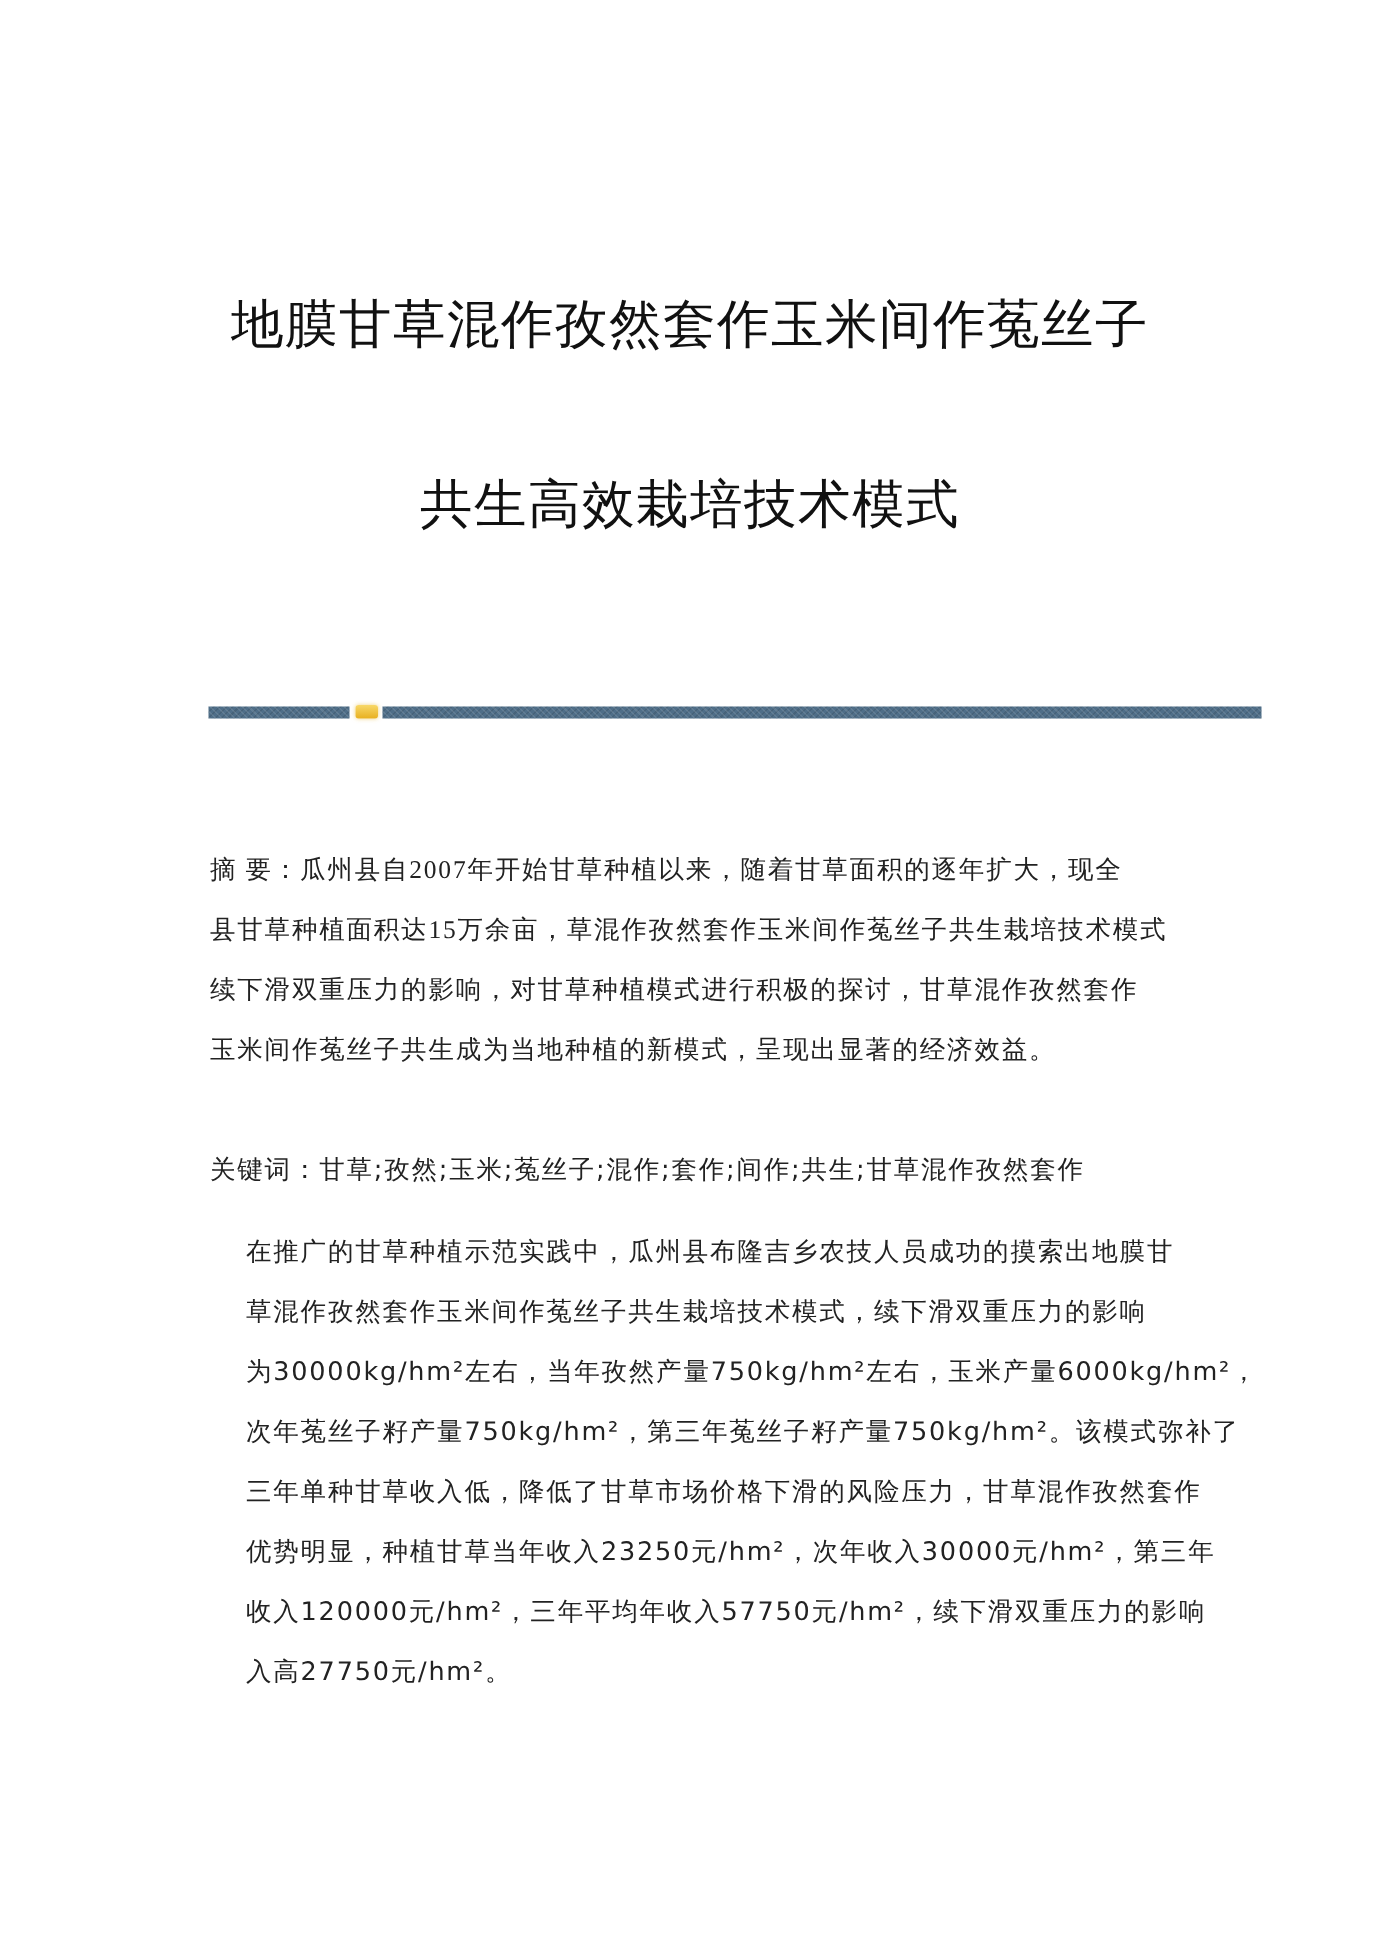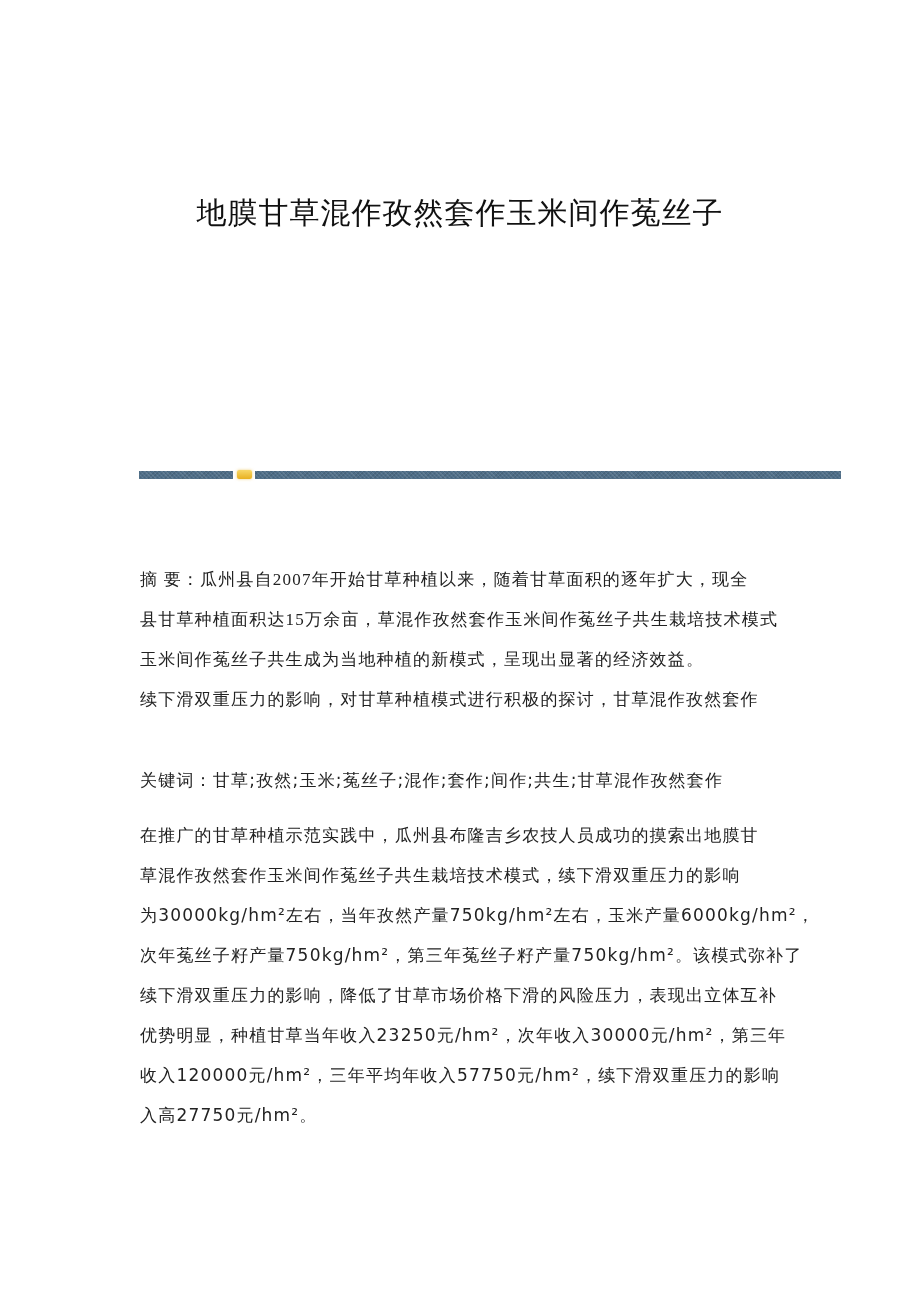--- a/index.html
+++ b/index.html
@@ -21,21 +21,21 @@
     width: 920px;
     height: 1302px;
     background: #ffffff;
   }
   .title-line {
     position: absolute;
     left: 0;
     width: 920px;
     text-align: center;
     font-family: "DejaVu Sans", "Liberation Sans", sans-serif;
-    font-size: 30px;
+    font-size: 35px;
     font-weight: normal;
     color: #111;
     letter-spacing: 1px;
     white-space: nowrap;
   }
   .title-line.l1 { top: 193px; }
   .title-line.l2 { top: 313px; }
 
   .divider {
     position: absolute;
@@ -76,50 +76,51 @@
     letter-spacing: 1.2px;
     margin: 0;
   }
   .para .line {
     display: block;
     white-space: nowrap;
     height: 40px;
   }
   .abstract { top: 560px; font-family: Liberation Serif, serif; }
   .keywords { top: 760px; }
-  .body-text { top: 815px; }
+  .body-text { top: 815px; margin-left: 24px; }
 </style>
 </head>
 <body>
 
 <div class="page">
 
   <div class="title-line l1">地膜甘草混作孜然套作玉米间作菟丝子</div>
+  <div class="title-line l2">共生高效栽培技术模式</div>
 
   <div class="divider">
     <div class="seg left"></div>
     <div class="badge"></div>
     <div class="seg right"></div>
   </div>
 
   <div class="para abstract">
     <span class="line">摘 要：瓜州县自2007年开始甘草种植以来，随着甘草面积的逐年扩大，现全</span>
     <span class="line">县甘草种植面积达15万余亩，草混作孜然套作玉米间作菟丝子共生栽培技术模式</span>
+    <span class="line">续下滑双重压力的影响，对甘草种植模式进行积极的探讨，甘草混作孜然套作</span>
     <span class="line">玉米间作菟丝子共生成为当地种植的新模式，呈现出显著的经济效益。</span>
-    <span class="line">续下滑双重压力的影响，对甘草种植模式进行积极的探讨，甘草混作孜然套作</span>
   </div>
 
   <div class="para keywords">
     <span class="line">关键词：甘草;孜然;玉米;菟丝子;混作;套作;间作;共生;甘草混作孜然套作</span>
   </div>
 
   <div class="para body-text">
     <span class="line">在推广的甘草种植示范实践中，瓜州县布隆吉乡农技人员成功的摸索出地膜甘</span>
     <span class="line">草混作孜然套作玉米间作菟丝子共生栽培技术模式，续下滑双重压力的影响</span>
     <span class="line">为30000kg/hm²左右，当年孜然产量750kg/hm²左右，玉米产量6000kg/hm²，</span>
     <span class="line">次年菟丝子籽产量750kg/hm²，第三年菟丝子籽产量750kg/hm²。该模式弥补了</span>
-    <span class="line">续下滑双重压力的影响，降低了甘草市场价格下滑的风险压力，表现出立体互补</span>
+    <span class="line">三年单种甘草收入低，降低了甘草市场价格下滑的风险压力，甘草混作孜然套作</span>
     <span class="line">优势明显，种植甘草当年收入23250元/hm²，次年收入30000元/hm²，第三年</span>
     <span class="line">收入120000元/hm²，三年平均年收入57750元/hm²，续下滑双重压力的影响</span>
     <span class="line">入高27750元/hm²。</span>
   </div>
 
 </div>
 
 </body></html>

